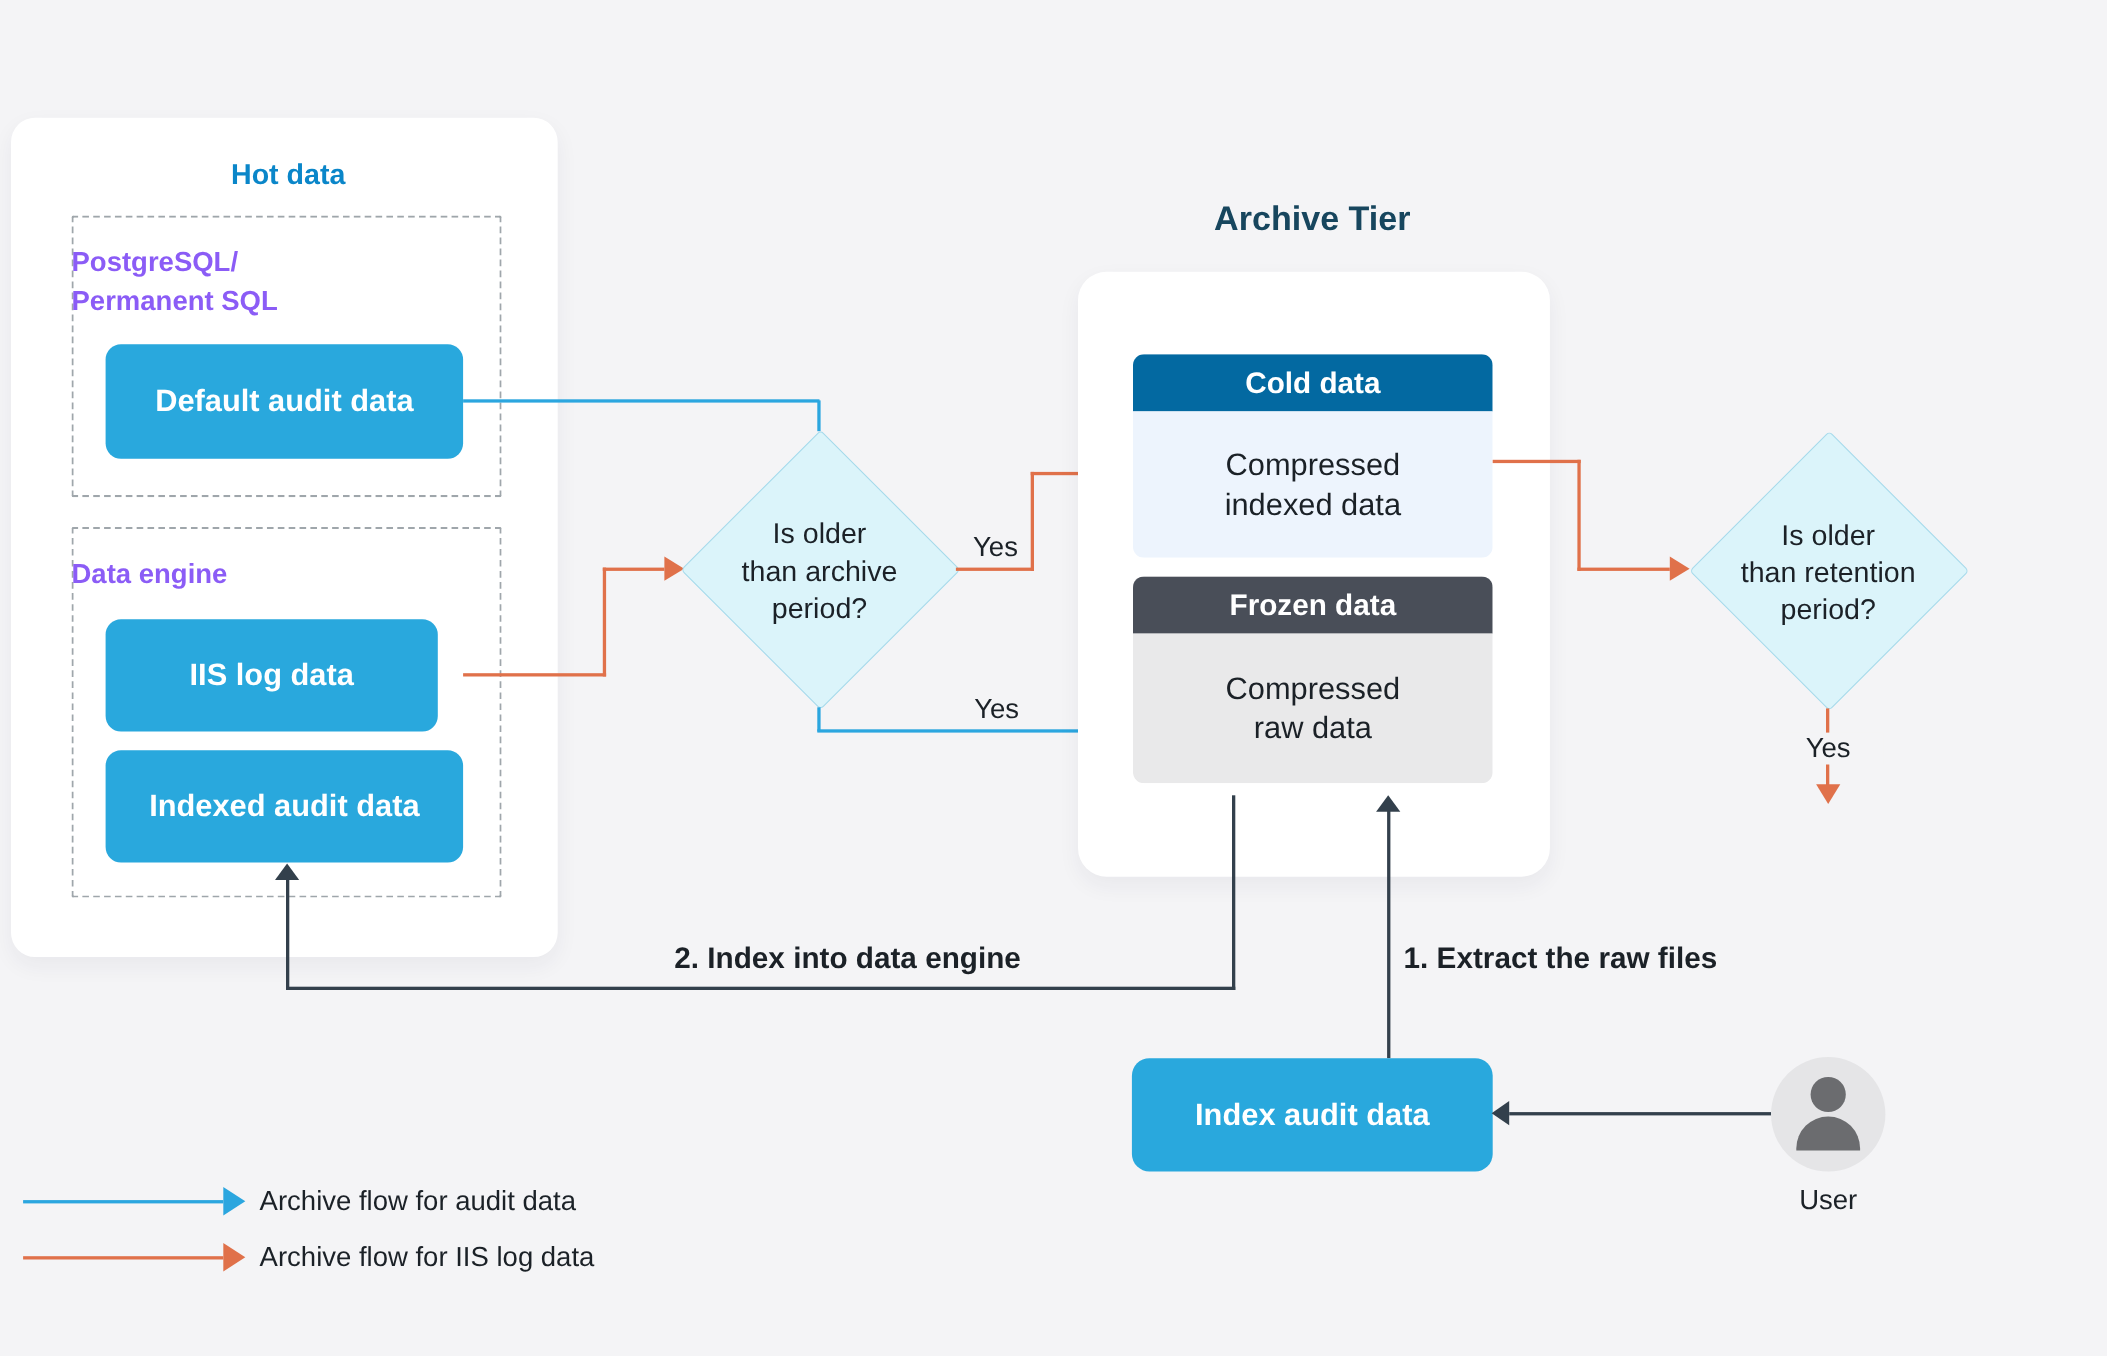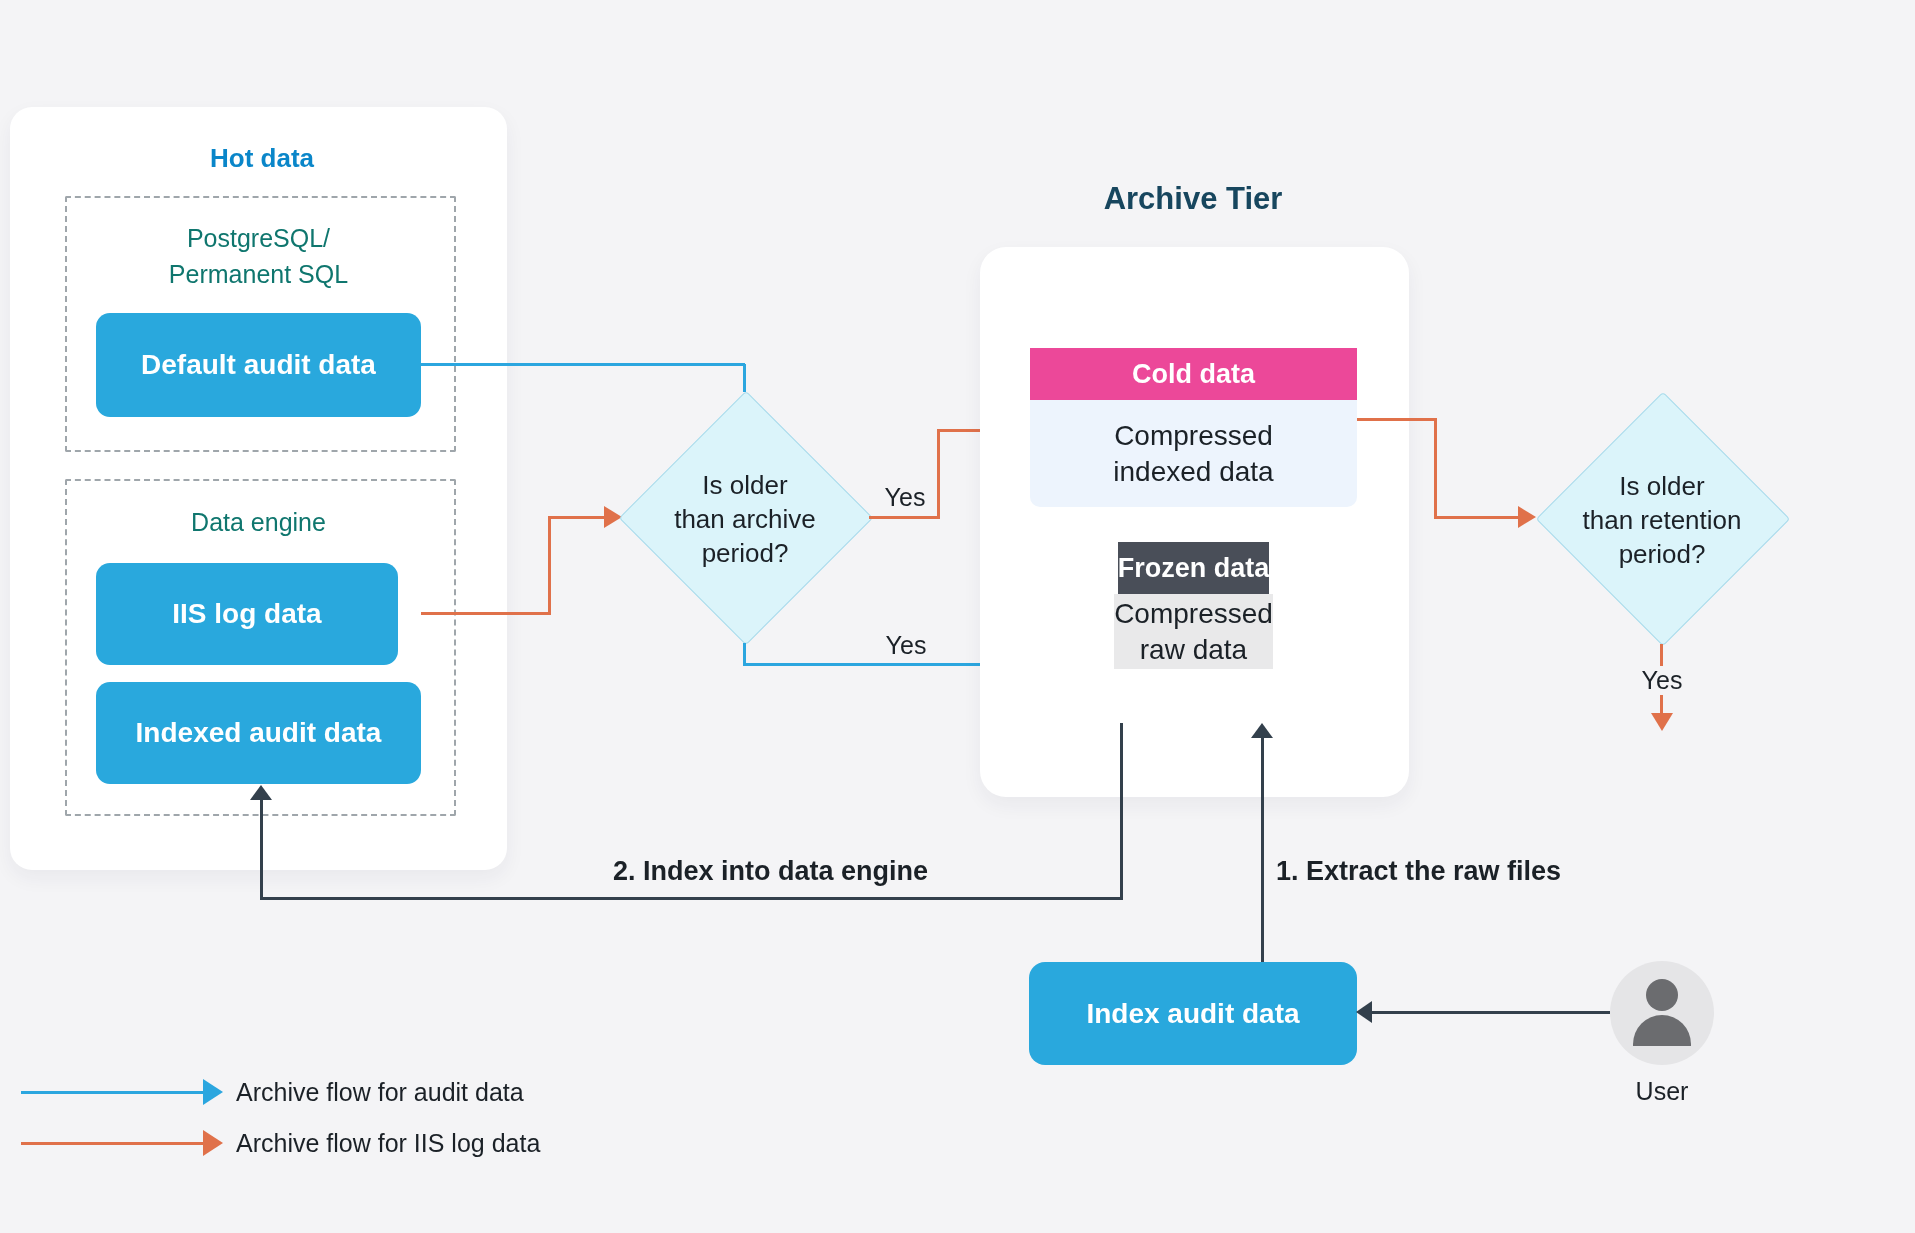--- a/index.html
+++ b/index.html
@@ -1,21 +1,21 @@
 <!DOCTYPE html>
 <html><head>
 <meta charset="utf-8">
 <style>
   html,body{margin:0;padding:0;background:#f4f4f6;font-family:"Liberation Sans",sans-serif;}
   #canvas{position:relative;width:1915px;height:1233px;background:#f4f4f6;overflow:hidden;color:#1b2127;}
   .card{position:absolute;background:#ffffff;border-radius:24px;box-shadow:0 8px 20px rgba(30,45,70,.055);}
   .tier-title{position:absolute;font-size:31px;font-weight:700;color:#17465e;text-align:center;}
   .sub-title{position:absolute;font-size:26px;font-weight:600;color:#0a86c9;text-align:center;}
   .dashed-box{position:absolute;border:2px dashed #9fa6ab;border-radius:2px;}
-  .group-label{position:absolute;font-size:25px;font-weight:400;color:#0f766e;text-align:center;line-height:36px;}
+  .group-label{position:absolute;font-size:25px;font-weight:700;color:#8b5cf6;text-align:left;line-height:36px;}
   .node-btn{position:absolute;background:#29a8dd;border-radius:14px;display:flex;align-items:center;justify-content:center;color:#ffffff;font-size:28px;font-weight:600;}
   .hline{position:absolute;height:3px;}
   .vline{position:absolute;width:3px;}
   .c-blue{background:#2ba6df;}
   .c-orange{background:#e0714a;}
   .c-dark{background:#33404c;}
   .ah{position:absolute;width:0;height:0;}
   .ah-right-blue{border-top:11px solid transparent;border-bottom:11px solid transparent;border-left:18px solid #2ba6df;}
   .ah-right-orange{border-top:11px solid transparent;border-bottom:11px solid transparent;border-left:18px solid #e0714a;}
   .ah-down-orange{border-left:11px solid transparent;border-right:11px solid transparent;border-top:18px solid #e0714a;}
@@ -78,28 +78,28 @@
 
   <div class="vline c-blue" style="left:743px;top:643px;height:22px;"></div>
   <div class="hline c-blue" style="left:743px;top:663px;width:270px;"></div>
   <div class="ah ah-right-blue" style="left:1013px;top:653px;"></div>
   <div class="yes-label" style="left:856px;top:631px;">Yes</div>
 
   <div class="tier-title" style="left:993px;top:181px;width:400px;">Archive Tier</div>
   <div class="card" style="left:980px;top:247px;width:429px;height:550px;border-radius:26px;"></div>
 
   <div class="hdr-box" style="left:1030px;top:322px;width:327px;height:185px;">
-    <div class="hdr" style="background:#ec4899;margin-top:26px;">Cold data</div>
+    <div class="hdr" style="background:#0369a1;">Cold data</div>
     <div class="hdr-body" style="background:#edf4fd;">
       <span style="display:block;">Compressed</span>
       <span style="display:block;">indexed data</span>
     </div>
   </div>
 
-  <div class="hdr-box" style="left:1030px;top:542px;width:327px;height:127px;align-items:center;">
+  <div class="hdr-box" style="left:1030px;top:524px;width:327px;height:188px;">
     <div class="hdr" style="background:#494e58;">Frozen data</div>
     <div class="hdr-body" style="background:#e9e9ea;">
       <span style="display:block;">Compressed</span>
       <span style="display:block;">raw data</span>
     </div>
   </div>
 
   <div class="hline c-orange" style="left:1357px;top:418px;width:80px;"></div>
   <div class="vline c-orange" style="left:1434px;top:418px;height:101px;"></div>
   <div class="hline c-orange" style="left:1434px;top:516px;width:84px;"></div>

